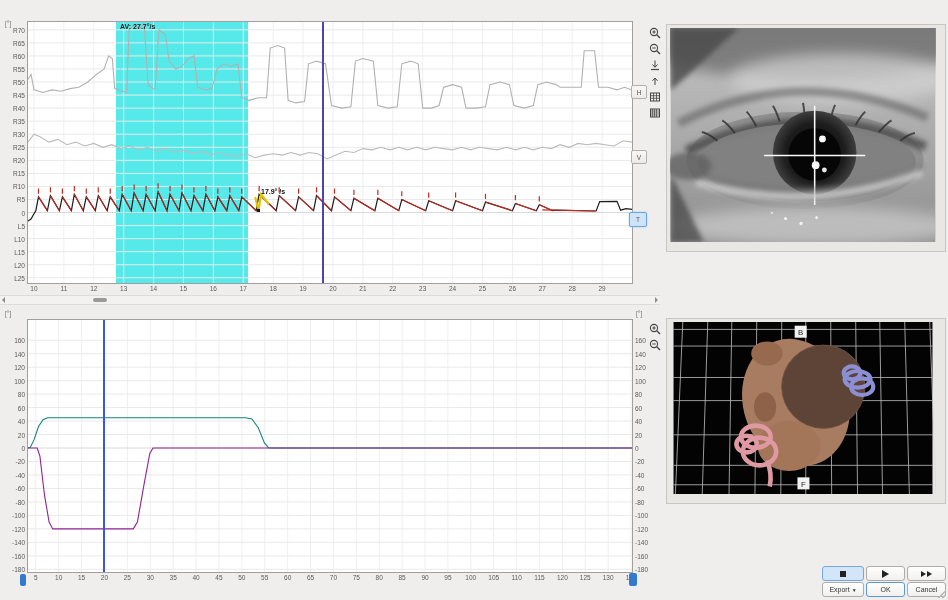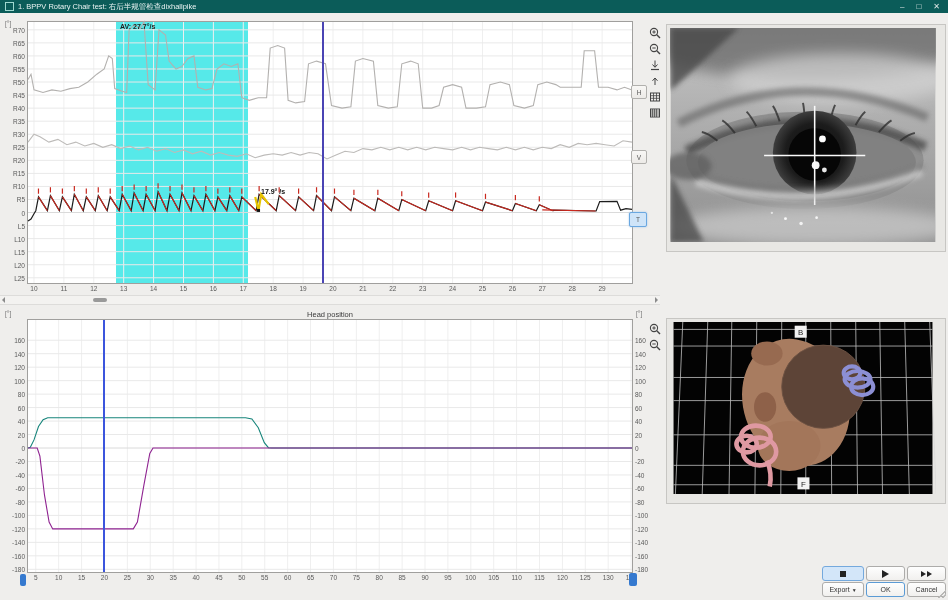--- a/index.html
+++ b/index.html
@@ -63,35 +63,25 @@
   .icon-ff i{width:0;height:0;border-left:5px solid #222;border-top:3.5px solid transparent;border-bottom:3.5px solid transparent;}
   .caret{font-size:5px;color:#333;}
   .grip{position:absolute;right:2px;bottom:2px;width:8px;height:8px;
     background:linear-gradient(135deg,transparent 50%,#b9b8b6 50%,#b9b8b6 60%,transparent 60%,transparent 75%,#b9b8b6 75%,#b9b8b6 85%,transparent 85%);}
 </style>
 </head>
 <body>
 
 <div id="stage">
 
-  <div class="titlebar">
-    <span class="app-icon"></span>
-    <span class="title">1. BPPV Rotary Chair test: 右后半规管检查dixhallpike</span>
-    <span class="win-btns">
-      <span>–</span>
-      <span>□</span>
-      <span>✕</span>
-    </span>
-  </div>
 
   <div class="unit" style="left:5px;top:20px;">[°]</div>
   <div class="plot-frame" id="pos-frame"></div>
   <div class="selection" id="pos-selection" style="left: 116.208px; width: 131.564px; background: rgb(77, 232, 232);"></div>
 
-  <div class="chart-title" id="head-title">Head position</div>
   <div class="unit" style="left:5px;top:310px;">[°]</div>
   <div class="unit" style="left:636px;top:310px;">[°]</div>
   <div class="plot-frame" id="head-frame"></div>
 
   <svg id="traces" width="948" height="600">
       <line x1="33.98019801980196" y1="22" x2="33.98019801980196" y2="283" stroke="#efefef" stroke-width="1"></line>
       <line x1="63.88118811881186" y1="22" x2="63.88118811881186" y2="283" stroke="#efefef" stroke-width="1"></line>
       <line x1="93.78217821782177" y1="22" x2="93.78217821782177" y2="283" stroke="#efefef" stroke-width="1"></line>
       <line x1="123.68316831683167" y1="22" x2="123.68316831683167" y2="283" stroke="#efefef" stroke-width="1"></line>
       <line x1="153.58415841584156" y1="22" x2="153.58415841584156" y2="283" stroke="#efefef" stroke-width="1"></line>

